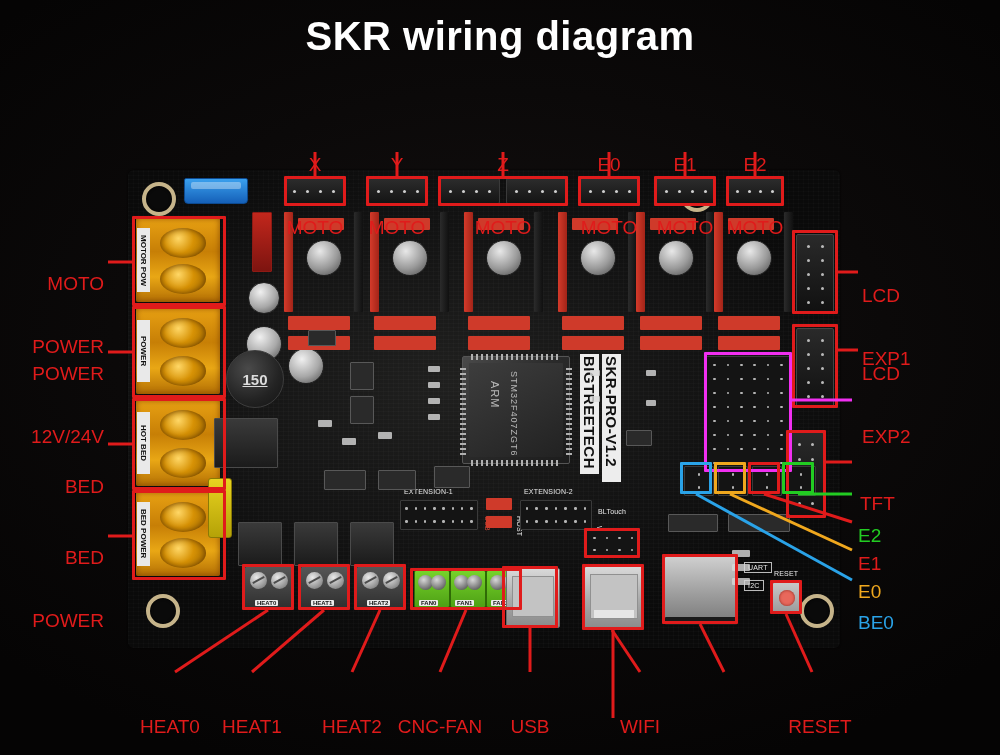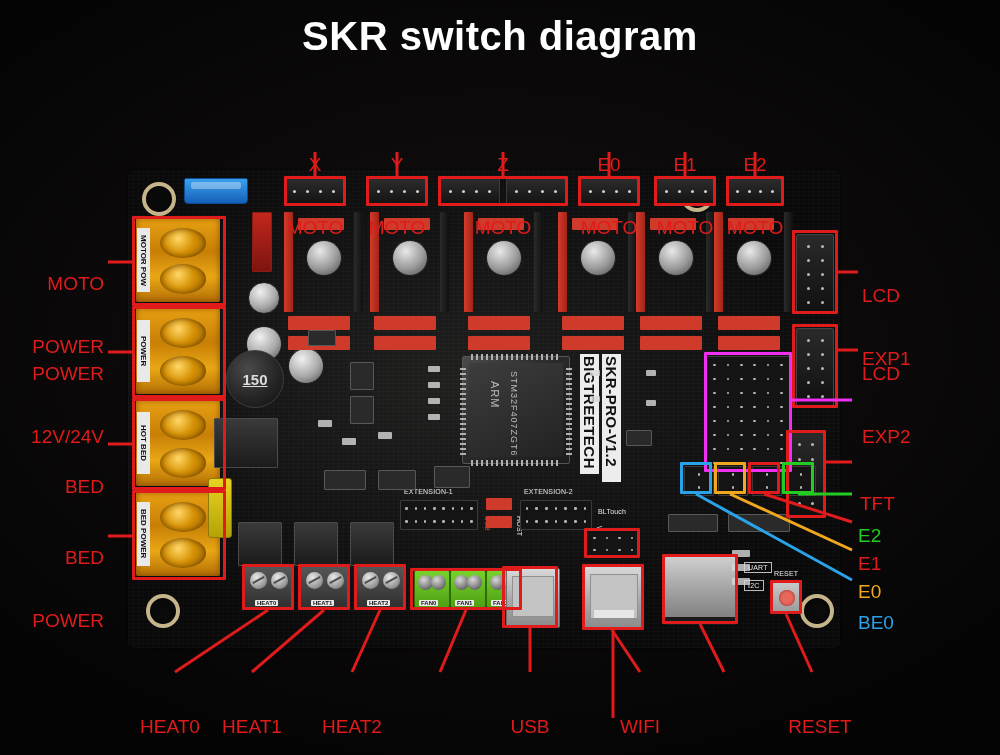--- a/index.html
+++ b/index.html
@@ -152,21 +152,21 @@
   .hl.green{border-color:#22cc22;}
   .hl.orange{border-color:#f0a81e;}
   .hl.blue{border-color:#2aa3e8;}
   .hl.red2{border-color:#e01b1b;}
 </style>
 </head>
 <body>
 
 <div id="stage">
 
-  <div id="title">SKR switch diagram</div>
+  <div id="title">SKR wiring diagram</div>
 
   <div id="board">
     <div class="pcbtex"></div>
 
     <div class="hole" style="left:14px;top:12px;"></div>
     <div class="hole" style="left:552px;top:8px;"></div>
     <div class="hole" style="left:18px;top:424px;"></div>
     <div class="hole" style="left:672px;top:424px;"></div>
 
     <div class="fuseblue" style="left:56px;top:8px;width:62px;height:24px;"></div>
@@ -702,20 +702,22 @@
     <div>E0</div></div>
   <div class="lbl blue" style="left:858px;top:570px;">
     <div>BE0</div></div>
 
   <div class="lbl ctr" style="left:130px;top:674px;width:80px;">
     <div>HEAT0</div></div>
   <div class="lbl ctr" style="left:212px;top:674px;width:80px;">
     <div>HEAT1</div></div>
   <div class="lbl ctr" style="left:312px;top:674px;width:80px;">
     <div>HEAT2</div></div>
+  <div class="lbl ctr" style="left:392px;top:674px;width:96px;">
+    <div>CNC-FAN</div></div>
   <div class="lbl ctr" style="left:494px;top:674px;width:72px;">
     <div>USB</div></div>
   <div class="lbl ctr" style="left:604px;top:674px;width:72px;">
     <div>WIFI</div></div>
   <div class="lbl ctr" style="left:776px;top:674px;width:88px;">
     <div>RESET</div></div>
   <div class="lbl ctr" style="left:500px;top:722px;width:230px;">
     </div>
 
 </div>

